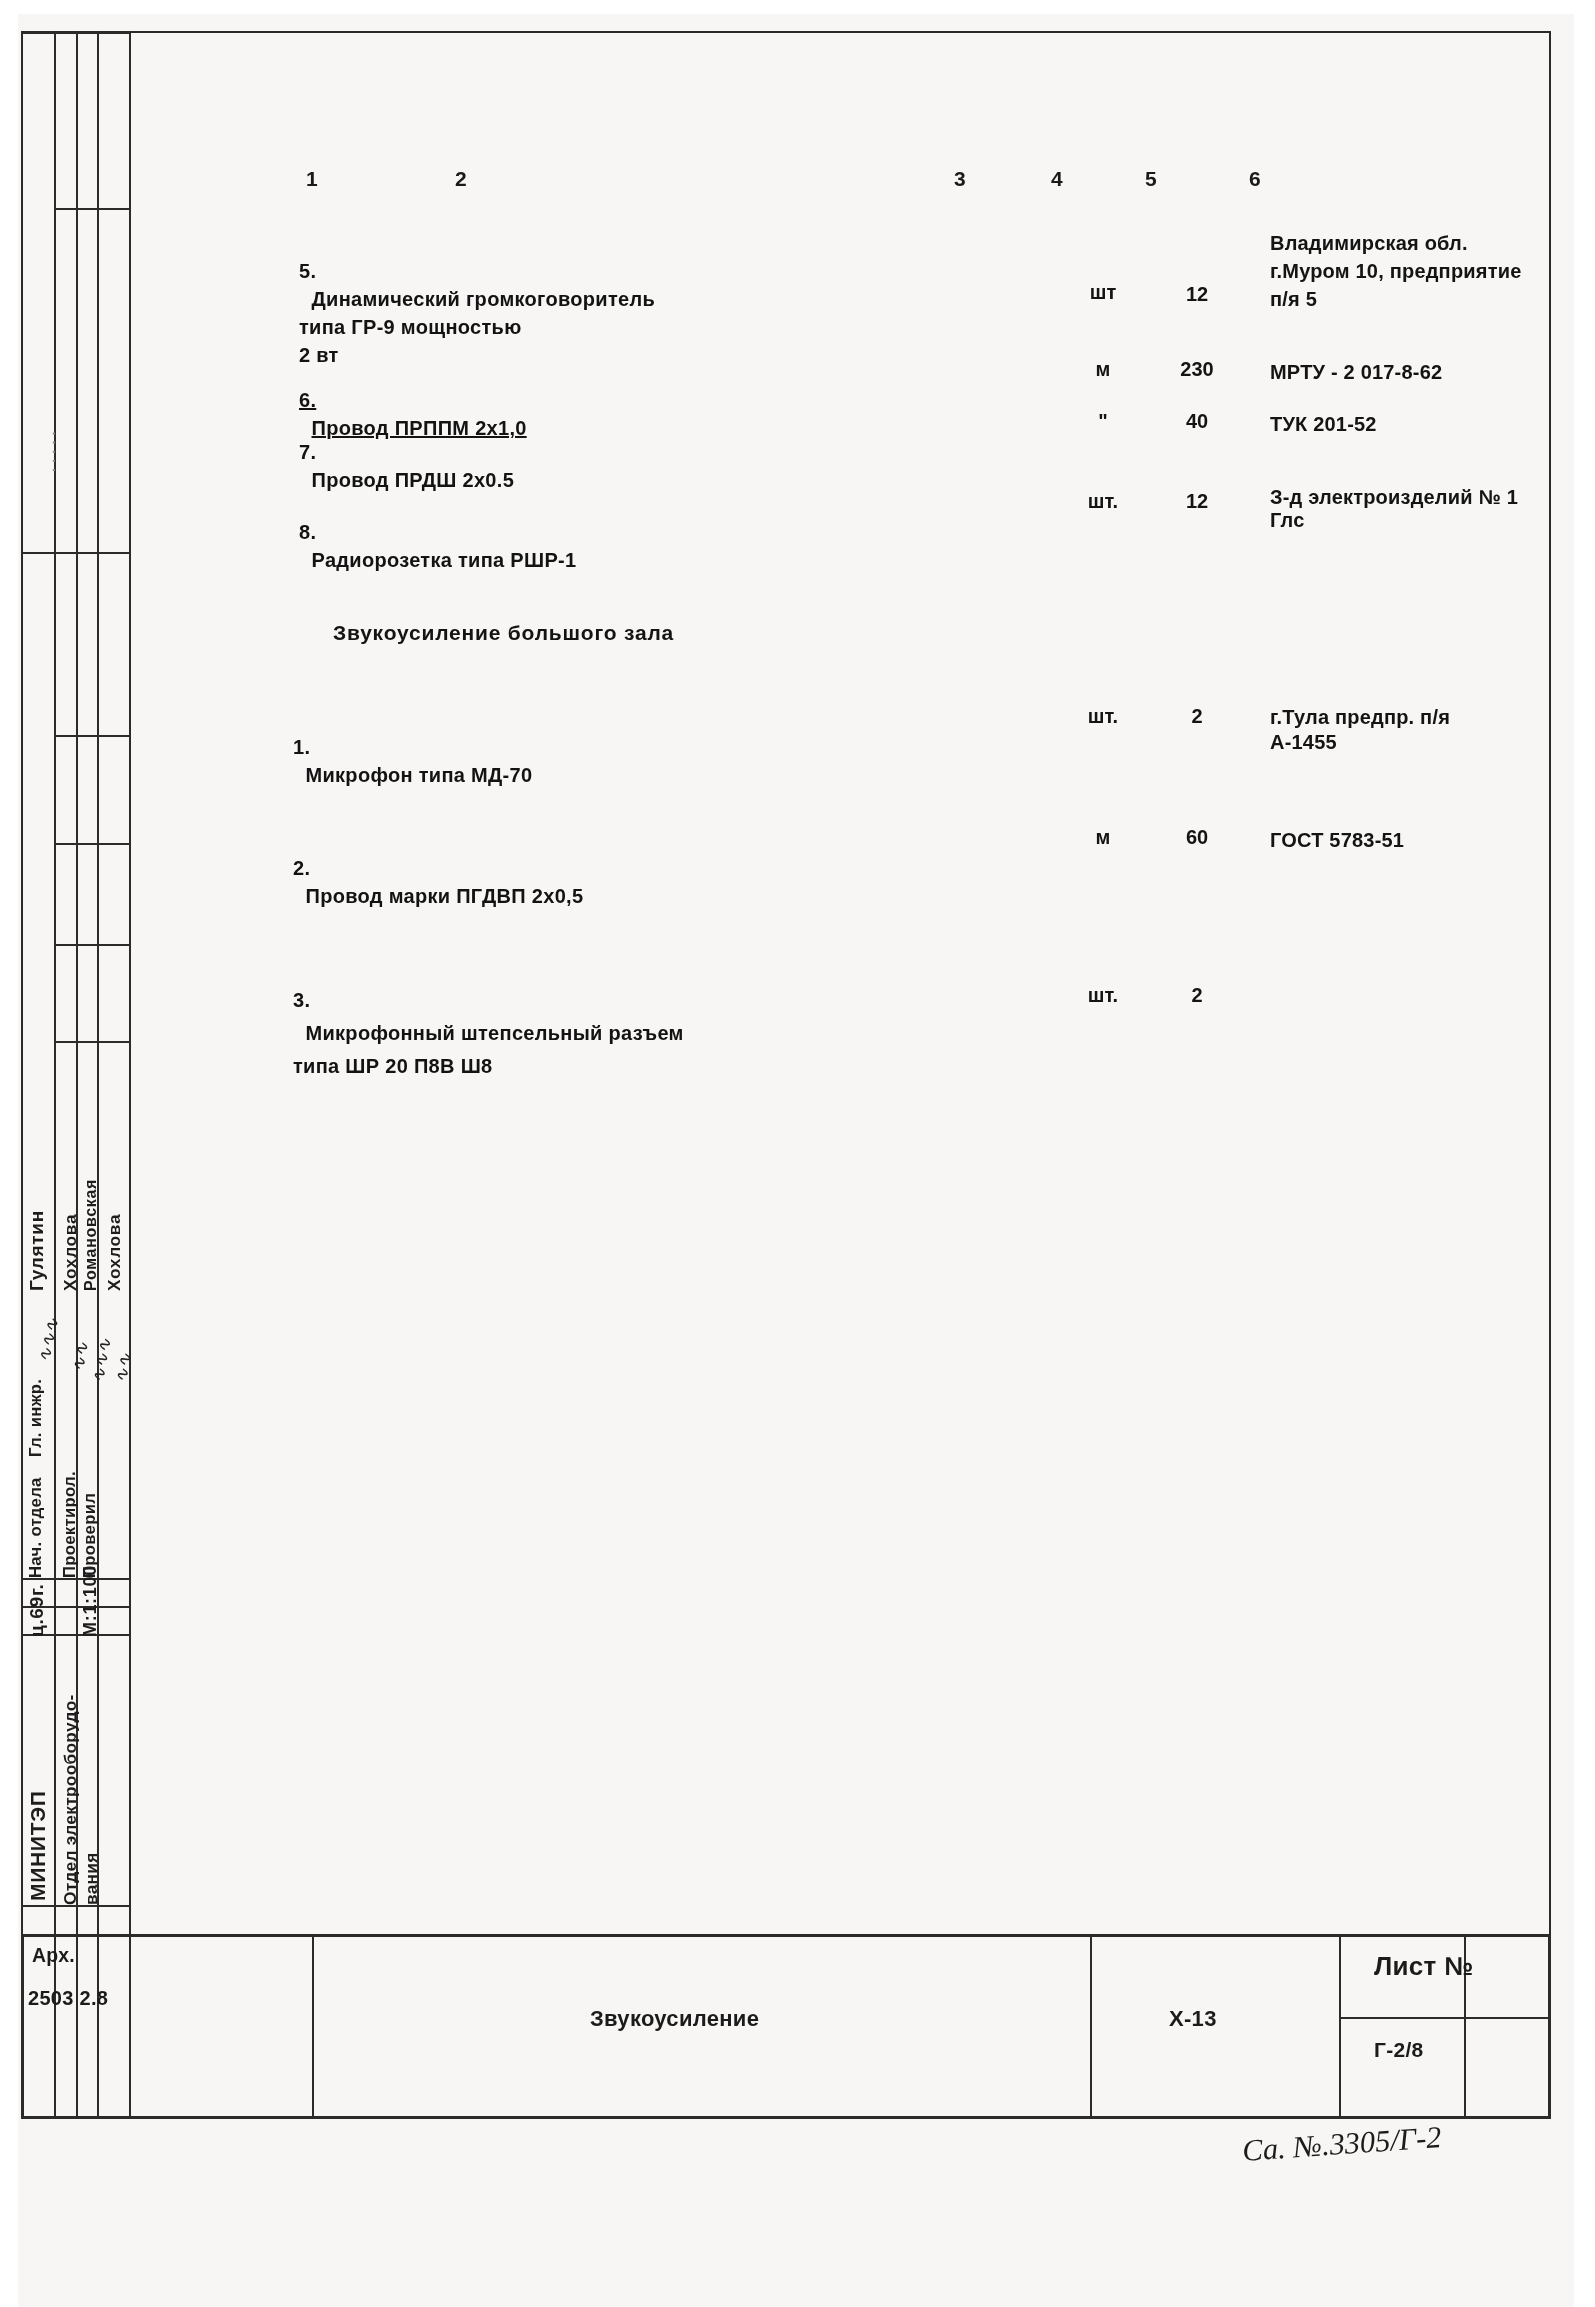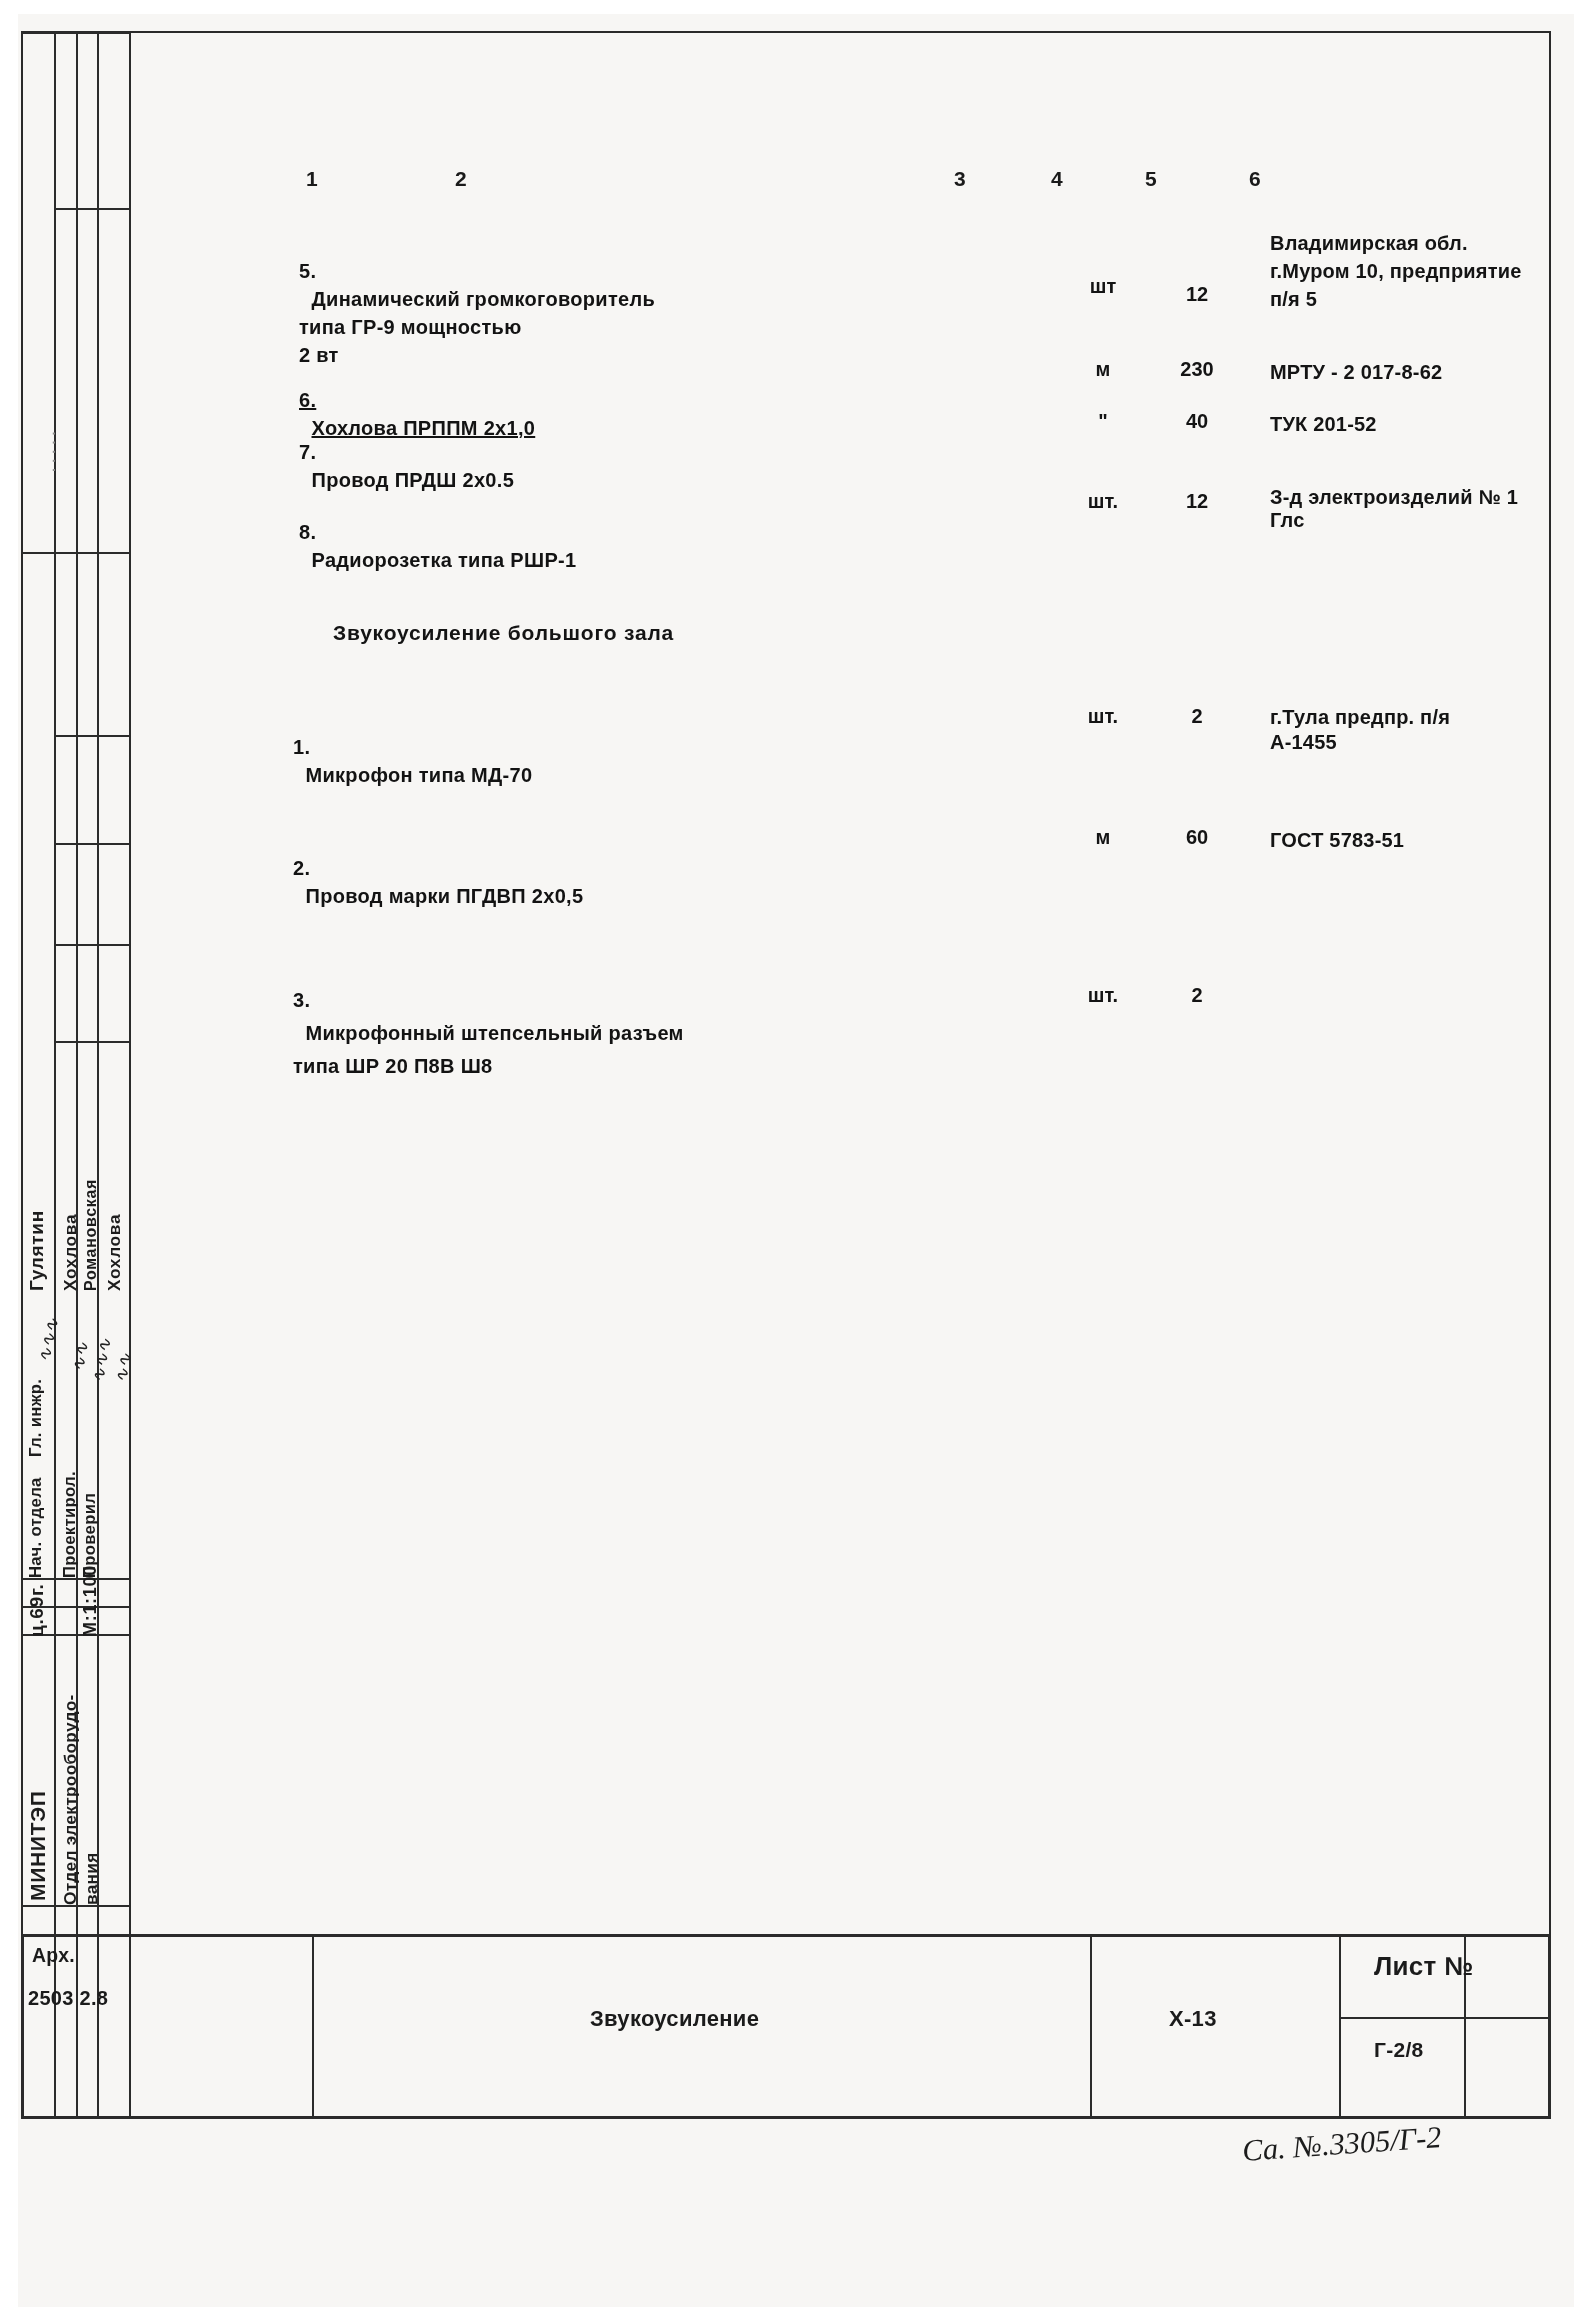--- a/index.html
+++ b/index.html
@@ -239,31 +239,31 @@
     <div class="colhdr" style="left:1110px; top:125px;">6</div>
   </div>
 
   <div class="row" style="top:187px;">
     <div class="c-name" style="left:160px;">
       <span>5.</span>
       <span style="display:inline-block; width:12.5px;"></span><span class="blur">Динамический громкоговоритель
 типа ГР-9 мощностью
 2 вт</span>
     </div>
-    <div class="c-unit" style="top:46px;text-align:center;">шт</div>
+    <div class="c-unit" style="top:52px;text-align:center;">шт</div>
     <div class="c-qty" style="top:54px;">12</div>
     <div class="c-note" style="top:0px;">Владимирская обл.
 г.Муром 10, предприятие
 п/я 5</div>
   </div>
 
   <div class="row" style="top:316px;">
     <div class="c-name underline" style="left:160px;">
       <span>6.</span>
-      <span style="display:inline-block; width:12.5px;"></span><span>Хохлова ПРППМ 2х1,0</span>
+      <span style="display:inline-block; width:12.5px;"></span><span>Провод ПРППМ 2х1,0</span>
     </div>
     <div class="c-unit" style="top:0px;">м</div>
     <div class="c-qty" style="top:0px;">230</div>
     <div class="c-note" style="top:0px;">МРТУ - 2 017-8-62</div>
   </div>
 
   <div class="row" style="top:368px;">
     <div class="c-name" style="left:160px;">
       <span>7.</span>
       <span style="display:inline-block; width:12.5px;"></span><span>Провод ПРДШ 2х0.5</span>

